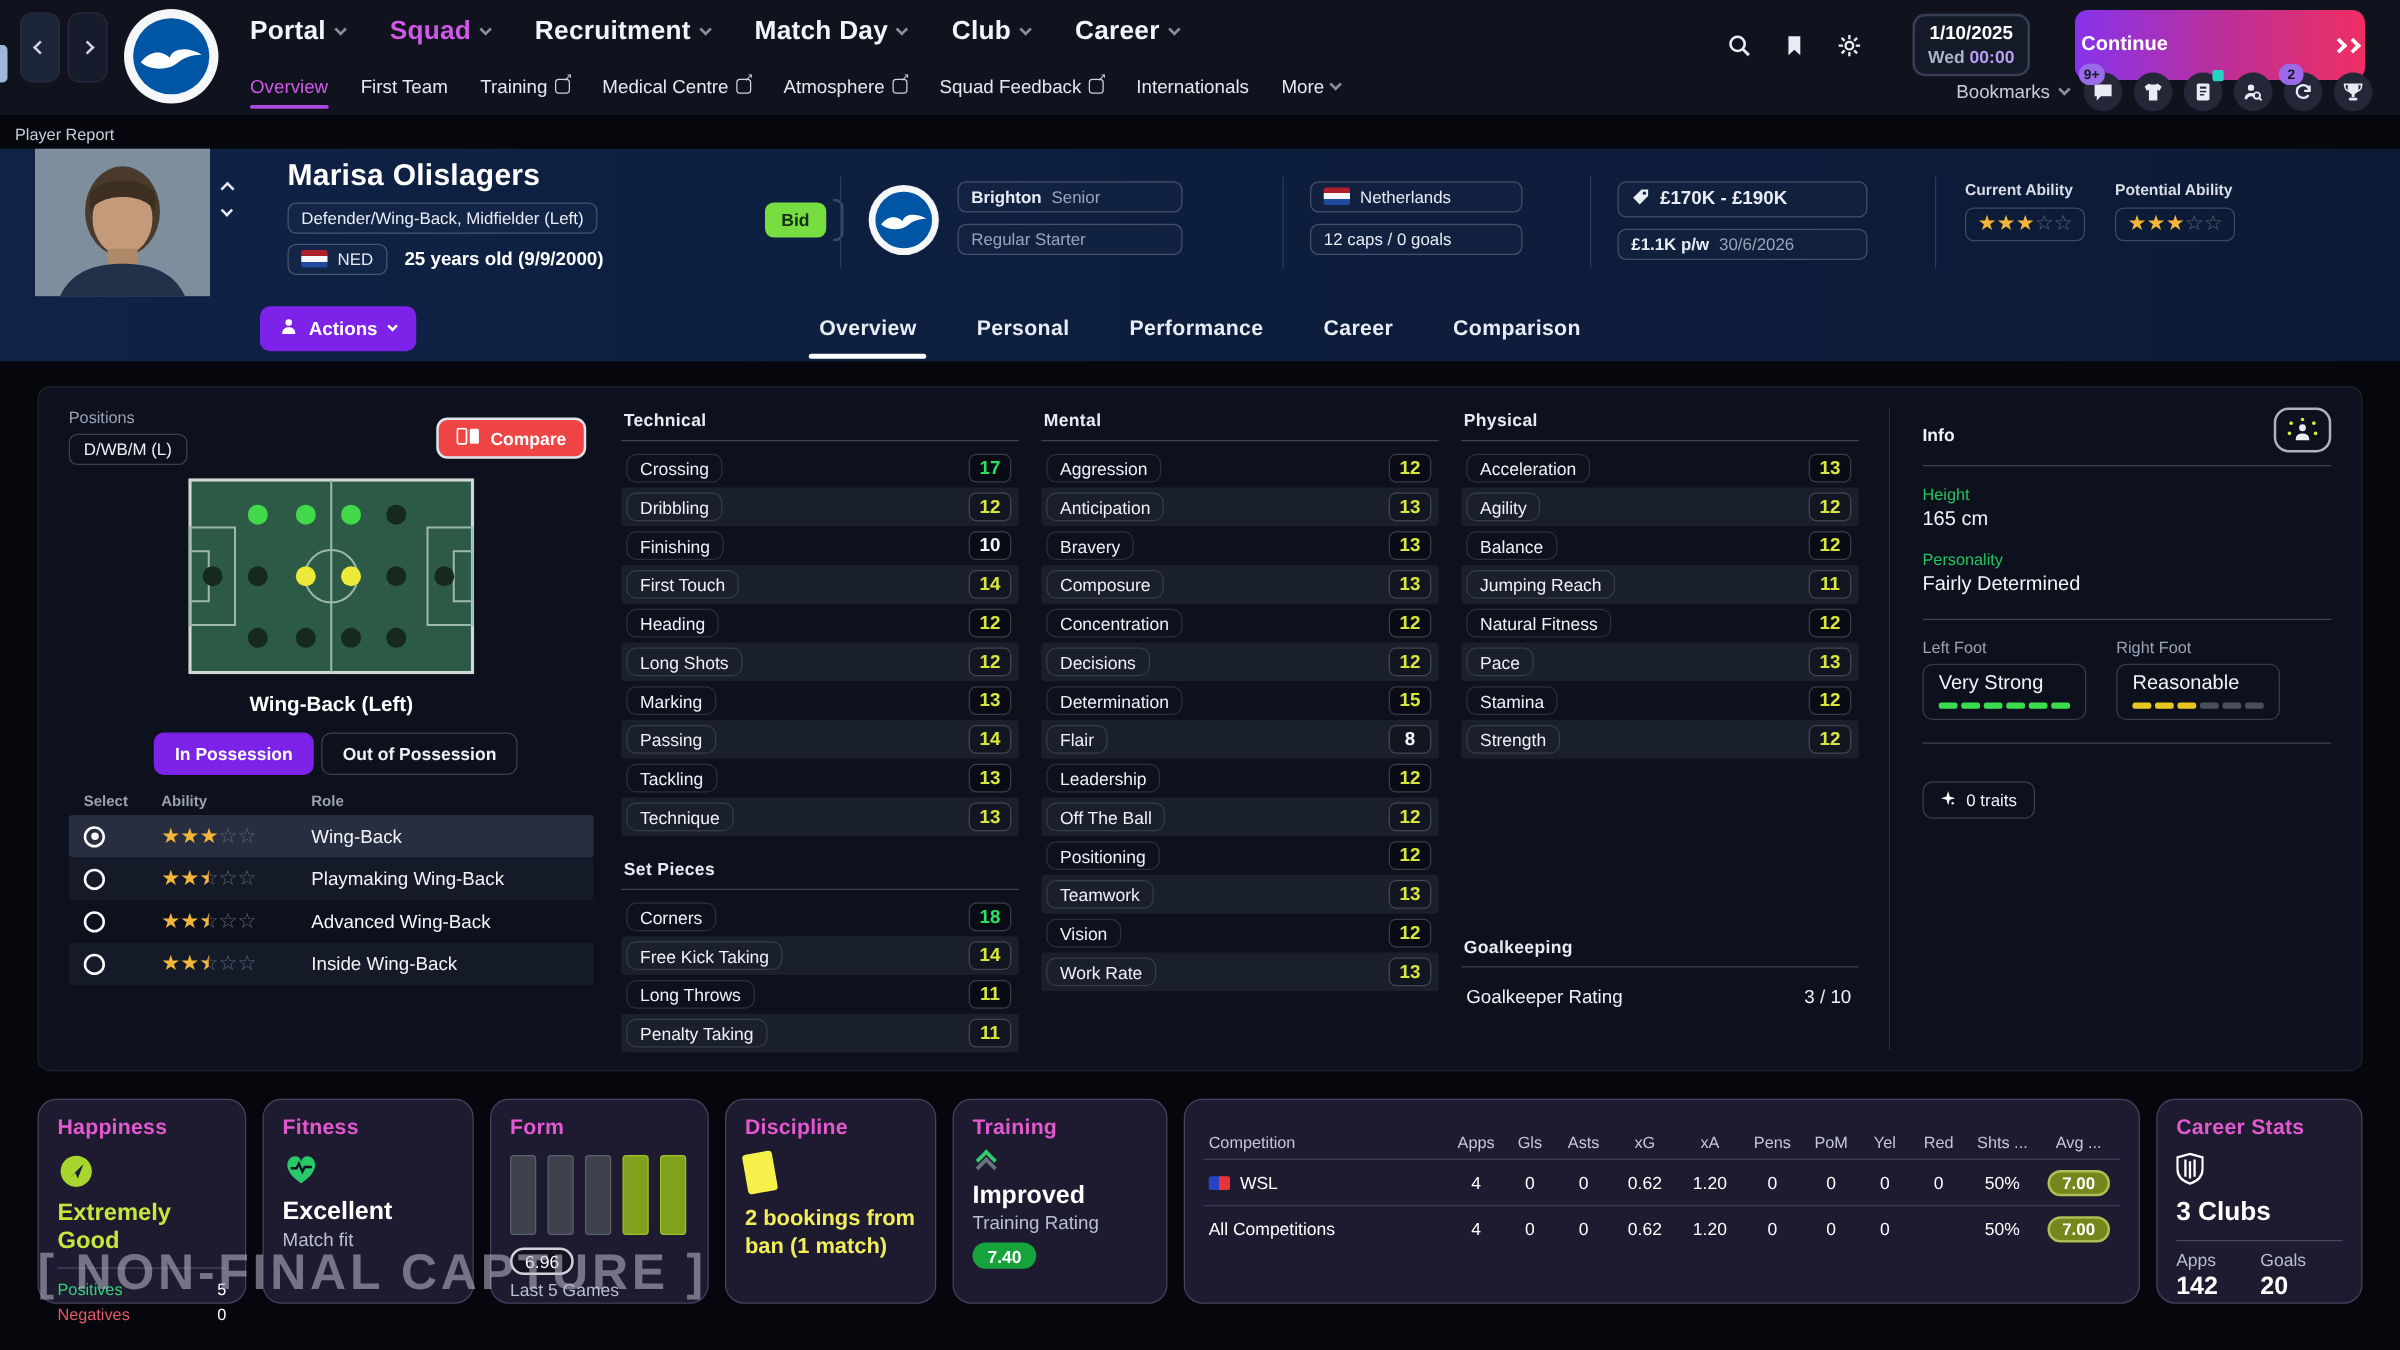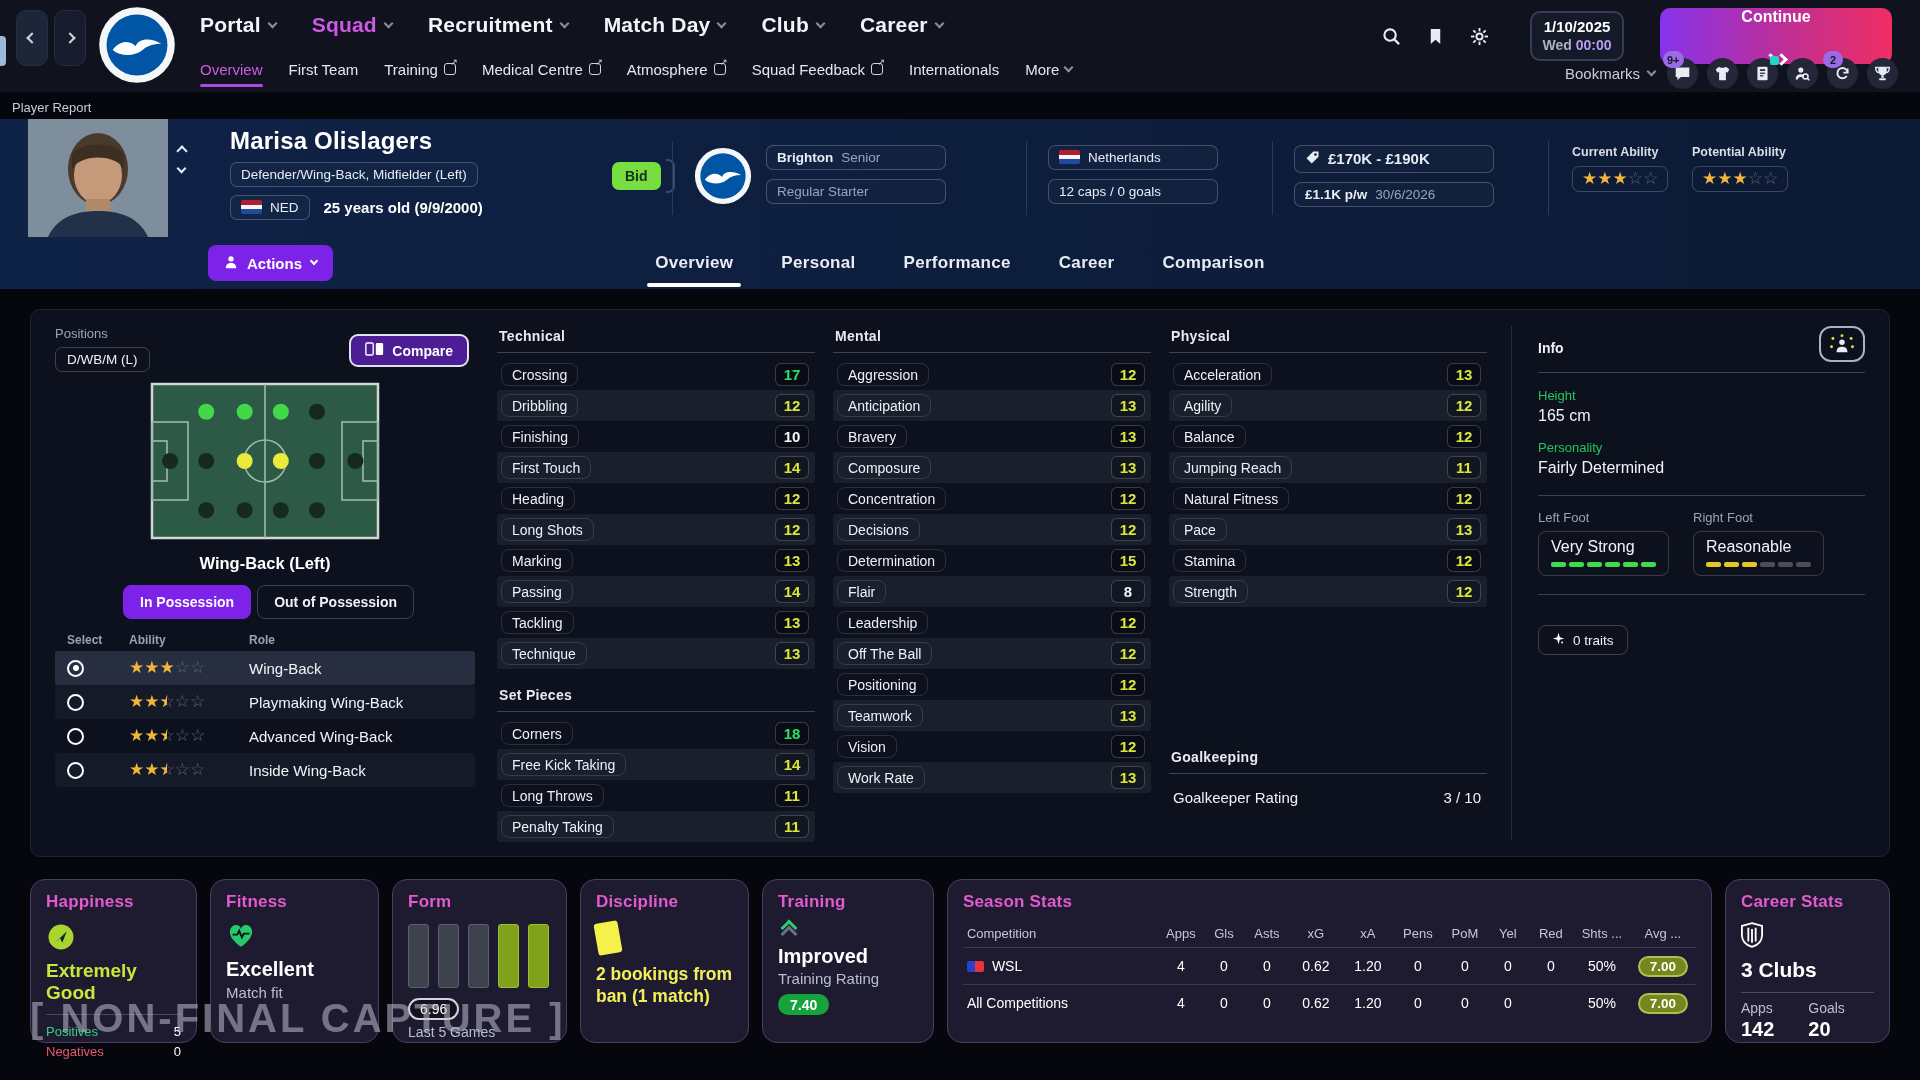--- a/index.html
+++ b/index.html
@@ -37,21 +37,21 @@
   .tr-row1 { position:absolute; right:28px; top:8px; display:flex; align-items:center; gap:22px; }
   .tb-icon { width:22px; height:22px; display:flex; align-items:center; justify-content:center; cursor:pointer; }
   .tb-icon svg { width:19px; height:19px; }
   .datebox { margin-left:18px; width:94px; padding:5px 6px; border:2px solid #363e54; border-radius:10px;
     background:#151a29; text-align:center; line-height:1.25; }
   .datebox .d1 { font-size:15px; font-weight:bold; color:#fff; }
   .datebox .d2 { font-size:14px; font-weight:bold; color:#aab2c4; }
   .datebox .d2 b { color:#b89df2; }
   .continue-btn { margin-left:14px; width:232px; height:56px; border-radius:10px; border:none; cursor:pointer;
     background:linear-gradient(90deg,#8633ec 0%, #c02f93 55%, #ef2e63 100%);
-    display:flex; align-items:center; justify-content:space-between; padding:0 20px;flex-direction:column; }
+    display:flex; align-items:center; justify-content:space-between; padding:0 5px; }
   .continue-btn span.lbl { color:#fff; font-size:16px; font-weight:bold; }
   .dbl-chev { display:flex; gap:2px; }
   .dbl-chev i { width:9px; height:9px; border-right:3px solid #fff; border-bottom:3px solid #fff; transform:rotate(-45deg); display:inline-block;}
   .tr-row2 { position:absolute; right:22px; top:58px; display:flex; align-items:center; gap:10px; }
   .bm-label { font-size:15px; color:#c8cdd8; margin-right:2px; cursor:pointer; display:flex; gap:8px; align-items:center;}
   .qicon { position:relative; width:31px; height:31px; border-radius:50%; background:#232737;
     display:flex; align-items:center; justify-content:center; cursor:pointer; }
   .qicon svg { width:17px; height:17px; }
   .qbadge { position:absolute; top:-7px; left:-4px; min-width:20px; height:17px; padding:0 4px; border-radius:9px;
     background:#9b6ae8; color:#14182a; font-size:11px; font-weight:bold; display:flex; align-items:center; justify-content:center; }
@@ -103,21 +103,21 @@
     background:#fff; border-radius:3px; }
 
   
   .main-card { margin:20px 30px 0 30px; height:548px; background:#0d111e; border:1px solid #1f2430;
     border-radius:10px; display:flex; padding:16px 24px; }
   .pos-col { width:420px; margin-right:22px; position:relative; }
   .sec-label { font-size:13px; color:#9aa4b6; }
   .pos-badge { margin-top:6px; display:inline-block; border:1px solid rgba(255,255,255,.2); border-radius:7px;
     padding:4px 11px; font-size:13.5px; color:#eef1f6; }
   .compare-btn { position:absolute; right:6px; top:8px; display:flex; align-items:center; gap:8px;
-    background:#4c1d95; border:2px solid #dfe3ec; border-radius:9px; padding:6px 14px;
+    background:#ef4444; border:2px solid #dfe3ec; border-radius:9px; padding:6px 14px;
     color:#fff; font-size:14px; font-weight:bold; cursor:pointer; }
   .pitch-wrap { margin:10px auto 0 auto; width:230px; }
   .pitch-caption { text-align:center; font-size:16.5px; font-weight:bold; margin-top:10px; color:#fff; }
   .toggle-row { display:flex; gap:6px; margin:12px 0 0 68px; }
   .tg { height:34px; border-radius:8px; padding:0 16px; font-size:14px; font-weight:bold; cursor:pointer;
     display:flex; align-items:center; background:transparent; border:1px solid #3a4050; color:#eef1f6; }
   .tg.active { background:#7d22e8; border-color:#7d22e8; color:#fff; }
   .role-head { display:grid; grid-template-columns:62px 120px 1fr; margin:14px 0 4px 12px;
     font-size:12px; font-weight:bold; color:#9aa2b2; }
   .role-row { display:grid; grid-template-columns:62px 120px 1fr; align-items:center; height:34px;
@@ -866,21 +866,20 @@
     <div class="train-chev">
         <i></i>
         <i class="grey"></i>
       </div>
     <div class="train-status">Improved</div>
     <div class="train-sub">Training Rating</div>
     <span class="train-pill">7.40</span>
   </div>
 
   <div class="bcard w-season">
-    <div class="btitle">Season Stats</div>
     <div class="ss-grid ss-head" id="ss-head">
         <div>Competition</div>
         <div>Apps</div>
         <div>Gls</div>
         <div>Asts</div>
         <div>xG</div>
         <div>xA</div>
         <div>Pens</div>
         <div>PoM</div>
         <div>Yel</div>

